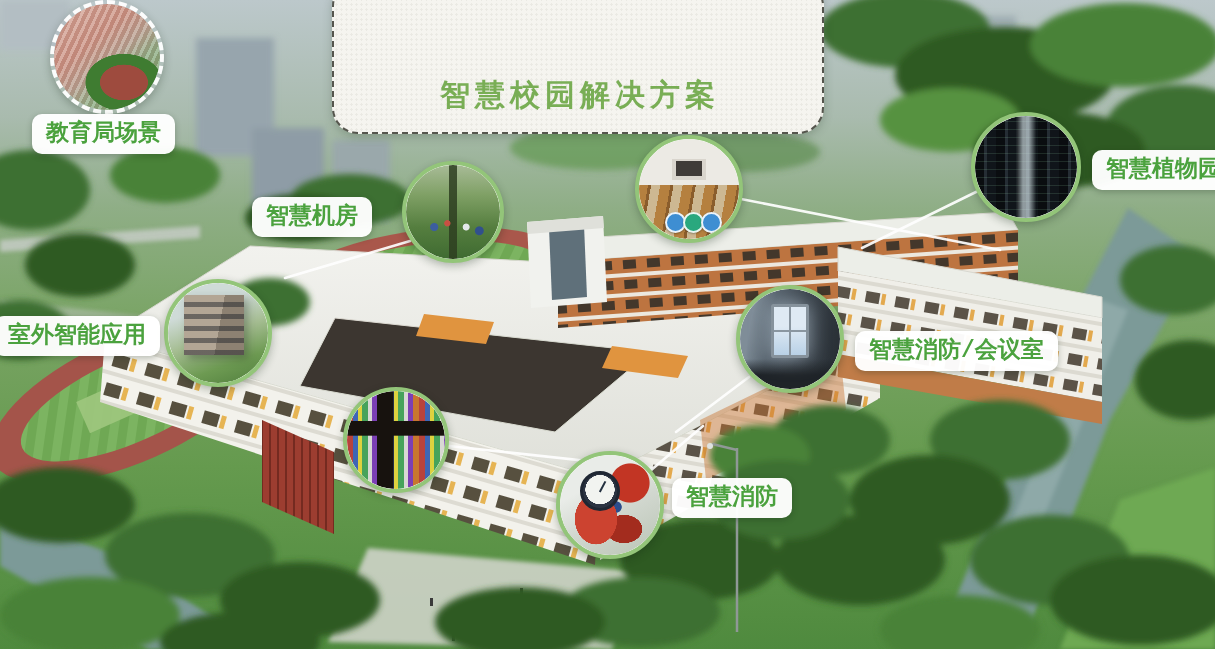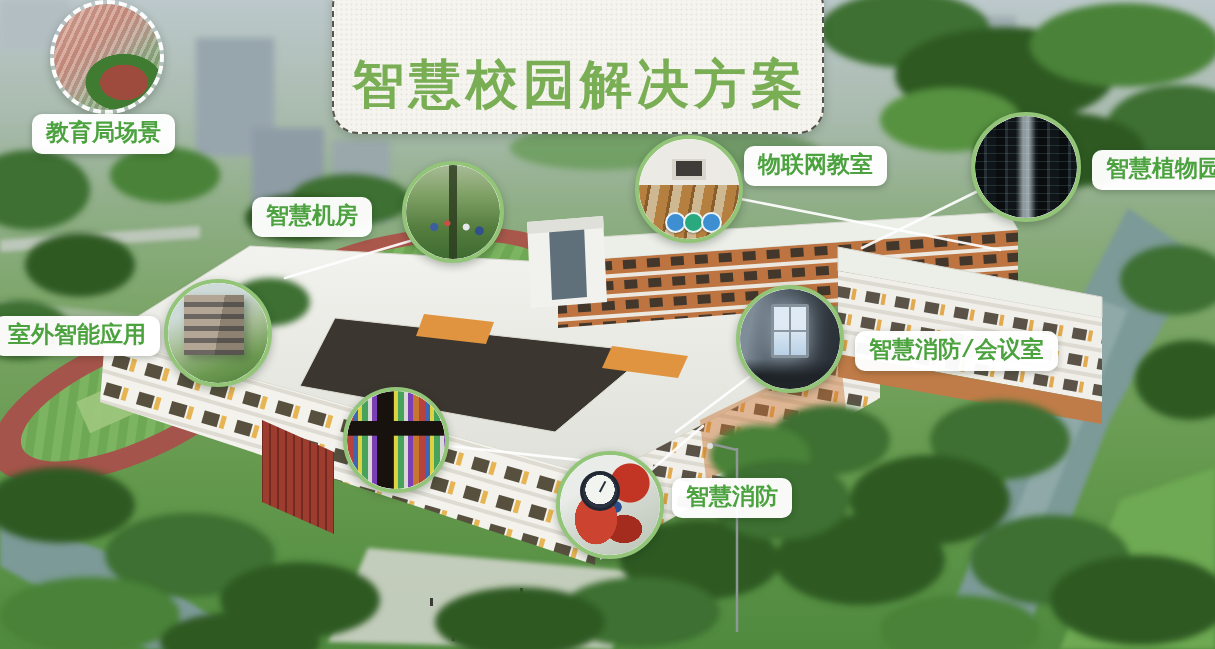--- a/index.html
+++ b/index.html
@@ -11,21 +11,21 @@
 
   
   .banner{position:absolute;z-index:5;left:332px;top:-20px;width:488px;height:150px;
           background:#f5f4ef;
           background-image:radial-gradient(rgba(90,90,75,.07) 1px,transparent 1.3px);
           background-size:5px 5px;
           border:2px dashed #55554d;border-radius:26px;
           display:flex;align-items:flex-end;justify-content:center;
           box-shadow:0 3px 10px rgba(40,60,40,.25);}
   .title{margin:0 0 22px 4px;font-family:"DejaVu Serif","Liberation Serif",serif;
-         font-weight:600;font-size:52px;line-height:1;color:#79ae55;letter-spacing:5px;white-space:nowrap;}
+         font-weight:600;font-size:30px;line-height:1;color:#79ae55;letter-spacing:5px;white-space:nowrap;}
 
   
   .ring{position:absolute;z-index:6;border-radius:50%;box-sizing:border-box;
         border:4px solid #93c579;background:#fff;overflow:hidden;
         box-shadow:inset 0 0 0 4px rgba(255,255,255,.92),0 3px 9px rgba(20,40,20,.3);cursor:pointer;}
   .ring.dashed{border:4px dashed rgba(255,255,255,.95);background:transparent;
         box-shadow:0 3px 9px rgba(20,40,20,.28);}
   .photo{position:absolute;inset:0;border-radius:50%;overflow:hidden;}
   .tag{position:absolute;z-index:7;background:rgba(255,255,255,.97);border-radius:10px;
        padding:7px 14px;font-size:23px;font-weight:bold;color:#4ba23e;white-space:nowrap;
@@ -303,23 +303,20 @@
     <span>智慧机房</span>
   </div>
 
   <div class="ring ring-classroom">
     <div class="photo photo-classroom">
       <span class="app app1"></span>
       <span class="app app2"></span>
       <span class="app app3"></span>
     </div>
   </div>
-  <div class="tag tag-classroom">
-    <span>物联网教室</span>
-  </div>
 
   <div class="ring ring-server">
     <div class="photo photo-server"></div>
   </div>
   <div class="tag tag-server">
     <span>智慧植物园</span>
   </div>
 
   <div class="ring ring-outdoor">
     <div class="photo photo-outdoor">

